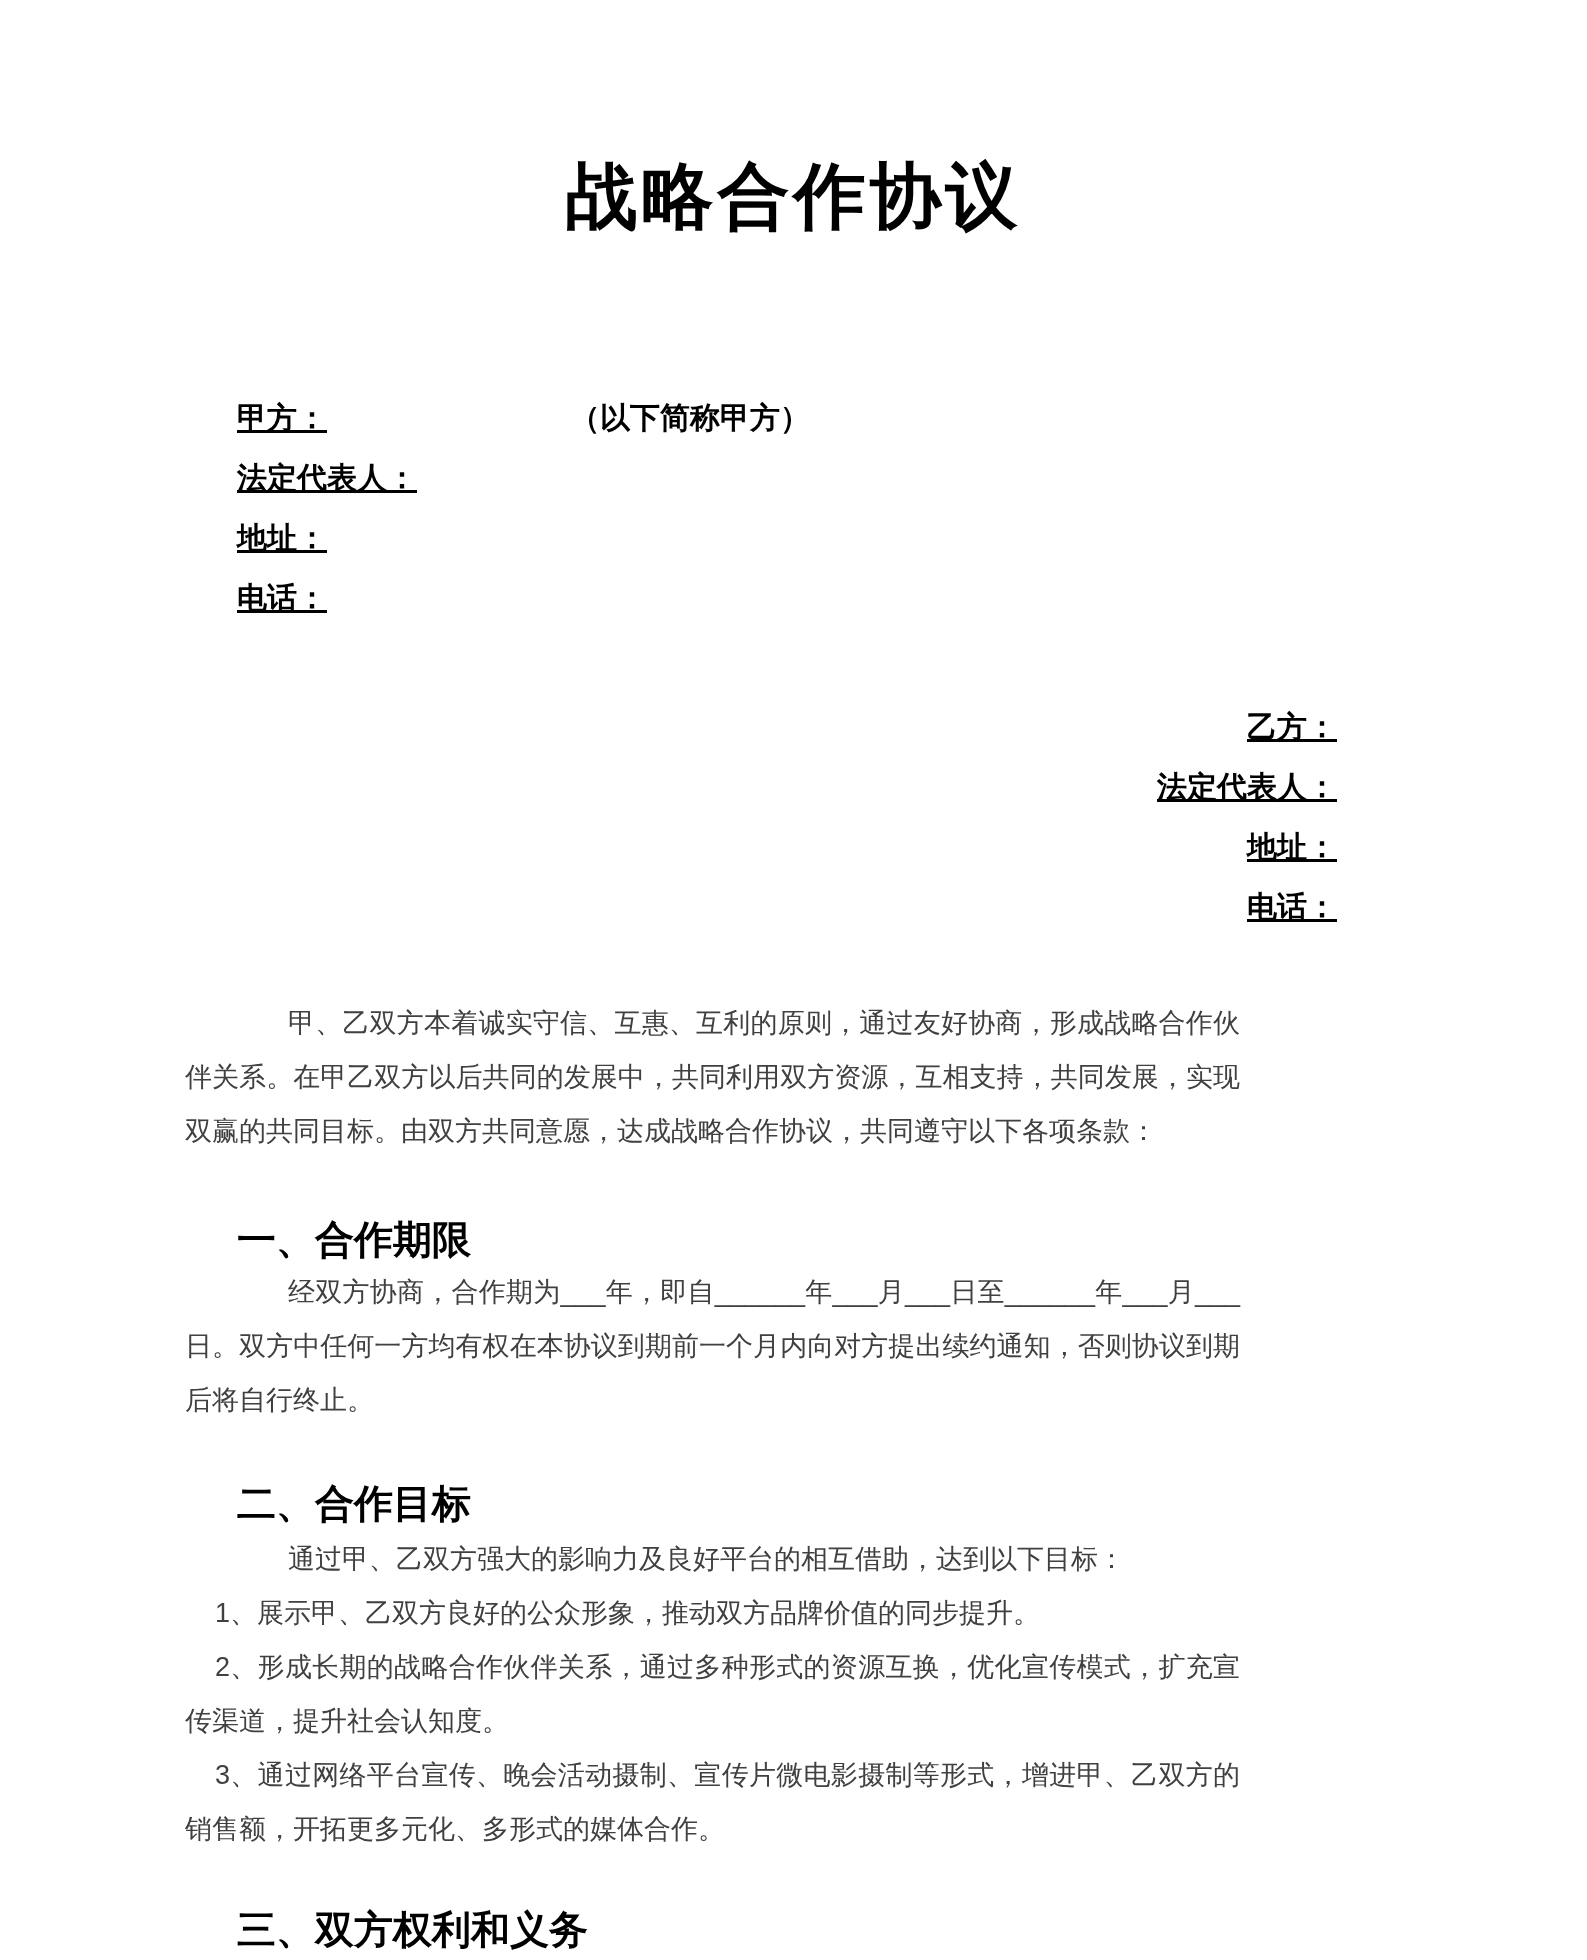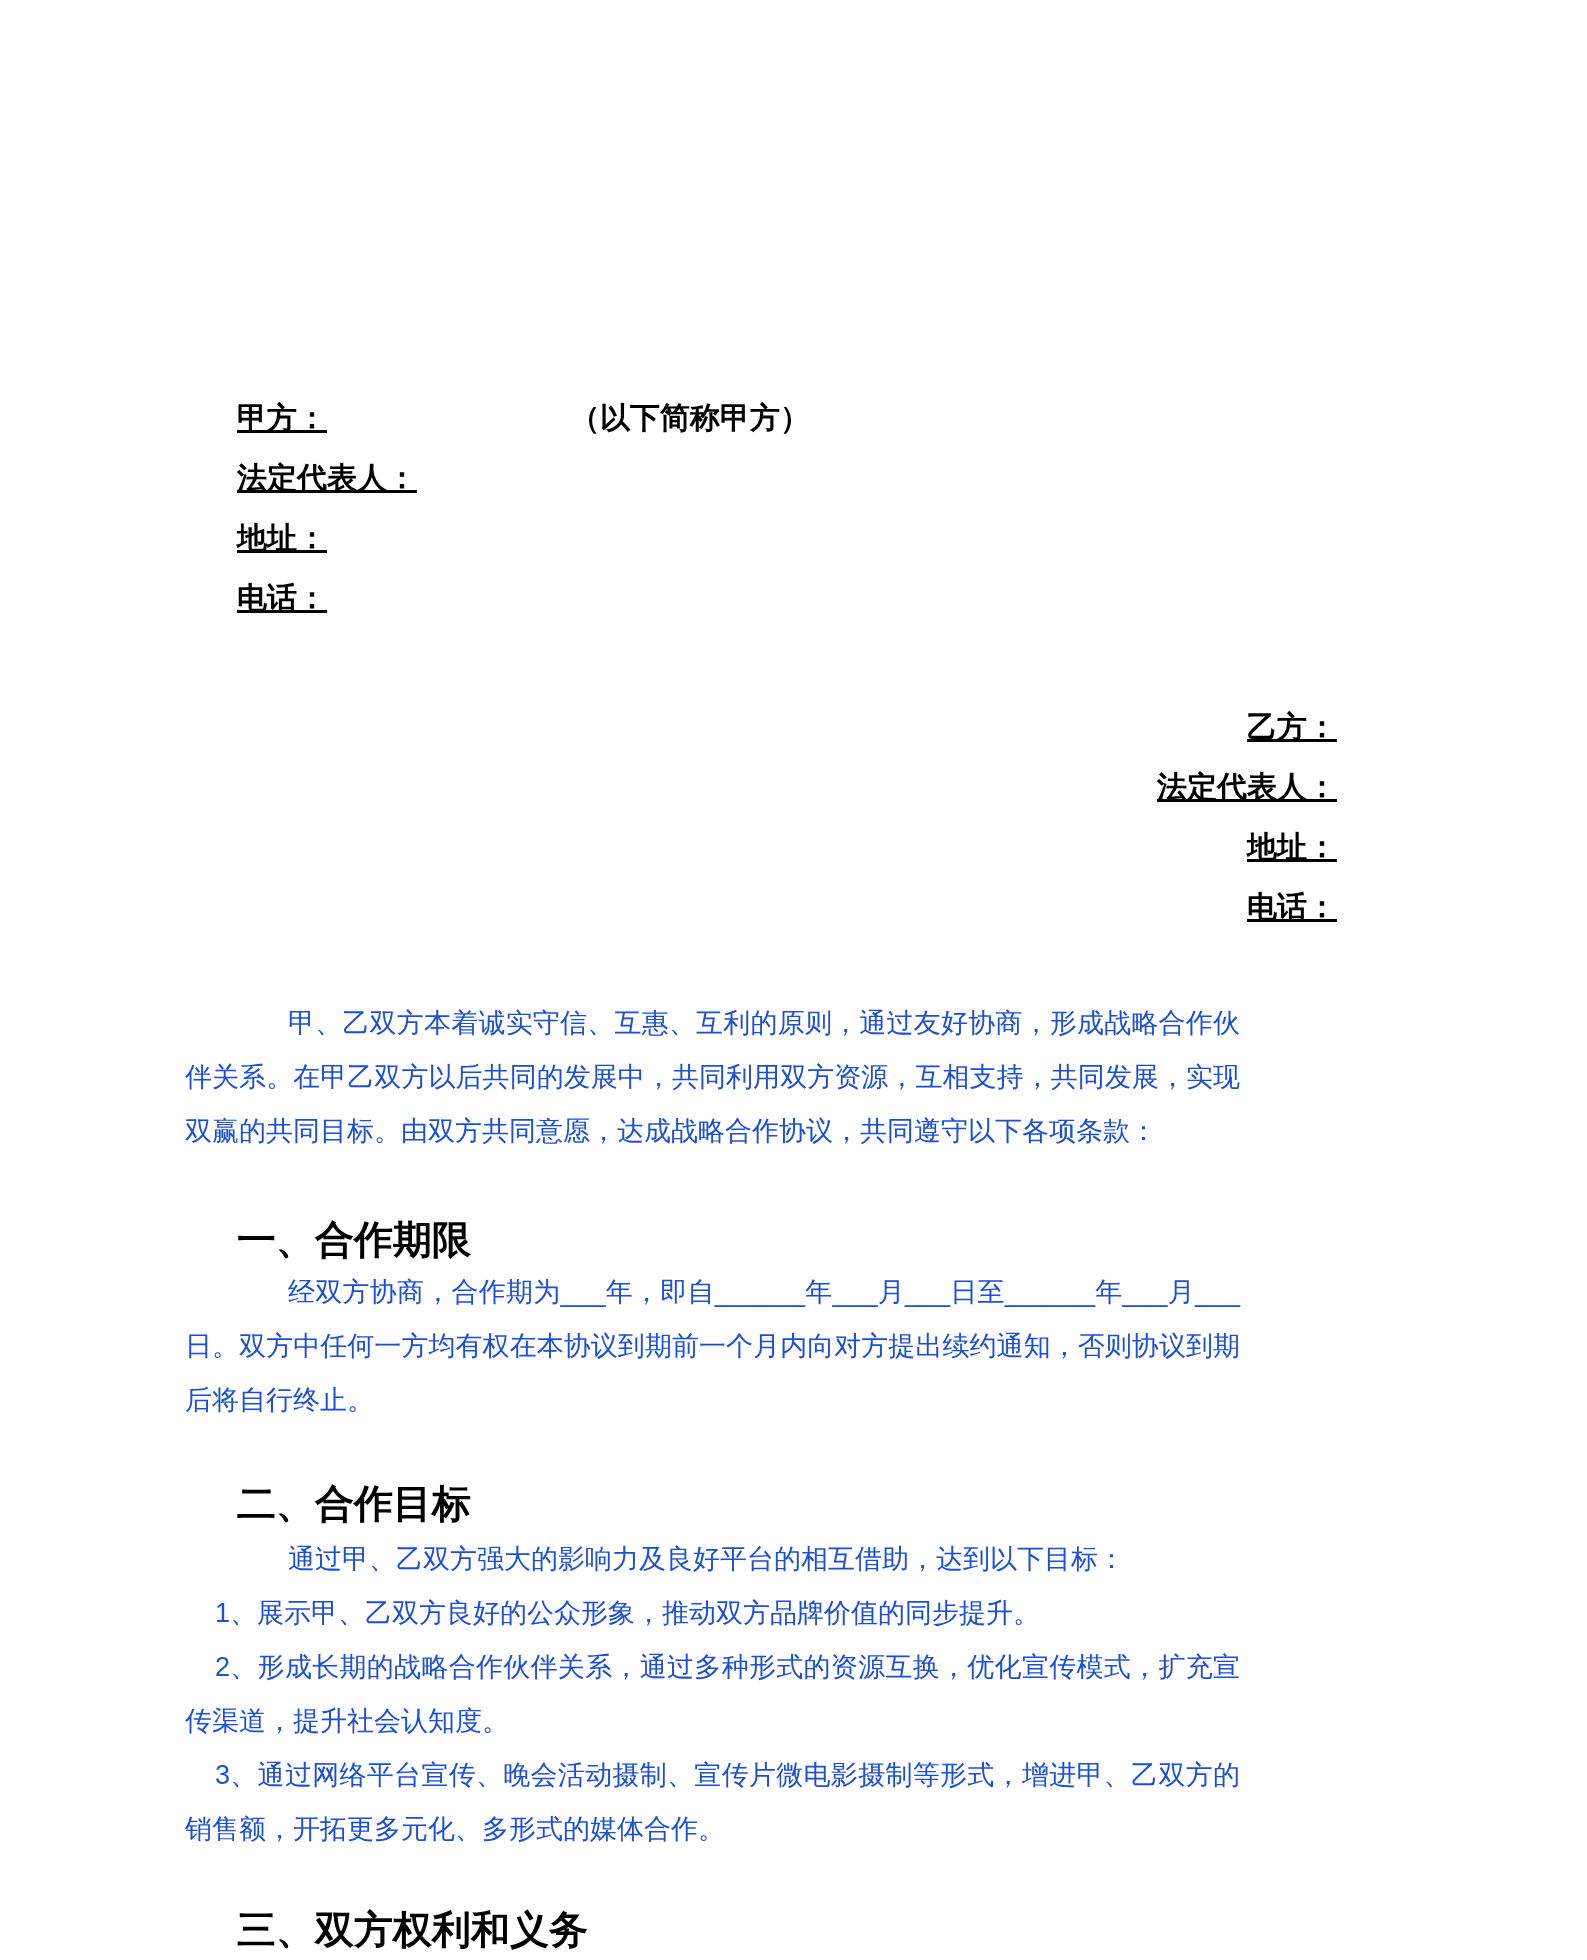--- a/index.html
+++ b/index.html
@@ -52,21 +52,21 @@
   .party-b { top: 697px; text-align: right; }
   .body {
     position: absolute;
     left: 185px;
     width: 1055px;
     margin: 0;
     font-size: 27px;
     line-height: 54px;
     font-weight: normal;
     text-align: justify;
-    color: #1d4ed8;
+    color: #404040;
   }
   .indent { text-indent: 103px; }
   .item   { text-indent: 30px; }
   .heading {
     position: absolute;
     left: 237px;
     margin: 0;
     font-size: 39px;
     line-height: 54px;
     font-weight: bold;
@@ -80,20 +80,21 @@
   .sec2-item1   { top: 1586px; }
   .sec2-item2   { top: 1640px; }
   .sec2-item3   { top: 1748px; }
   .h-sec3       { top: 1903px; }
 </style>
 </head>
 <body>
 
 <div class="doc">
 
+  <h1 class="title">战略合作协议</h1>
 
   <div class="party party-a">
     <div class="line">
       <span>甲方：</span>
       <span class="note">（以下简称甲方）</span>
     </div>
     <div class="line">法定代表人：</div>
     <div class="line">地址：</div>
     <div class="line">电话：</div>
   </div>

